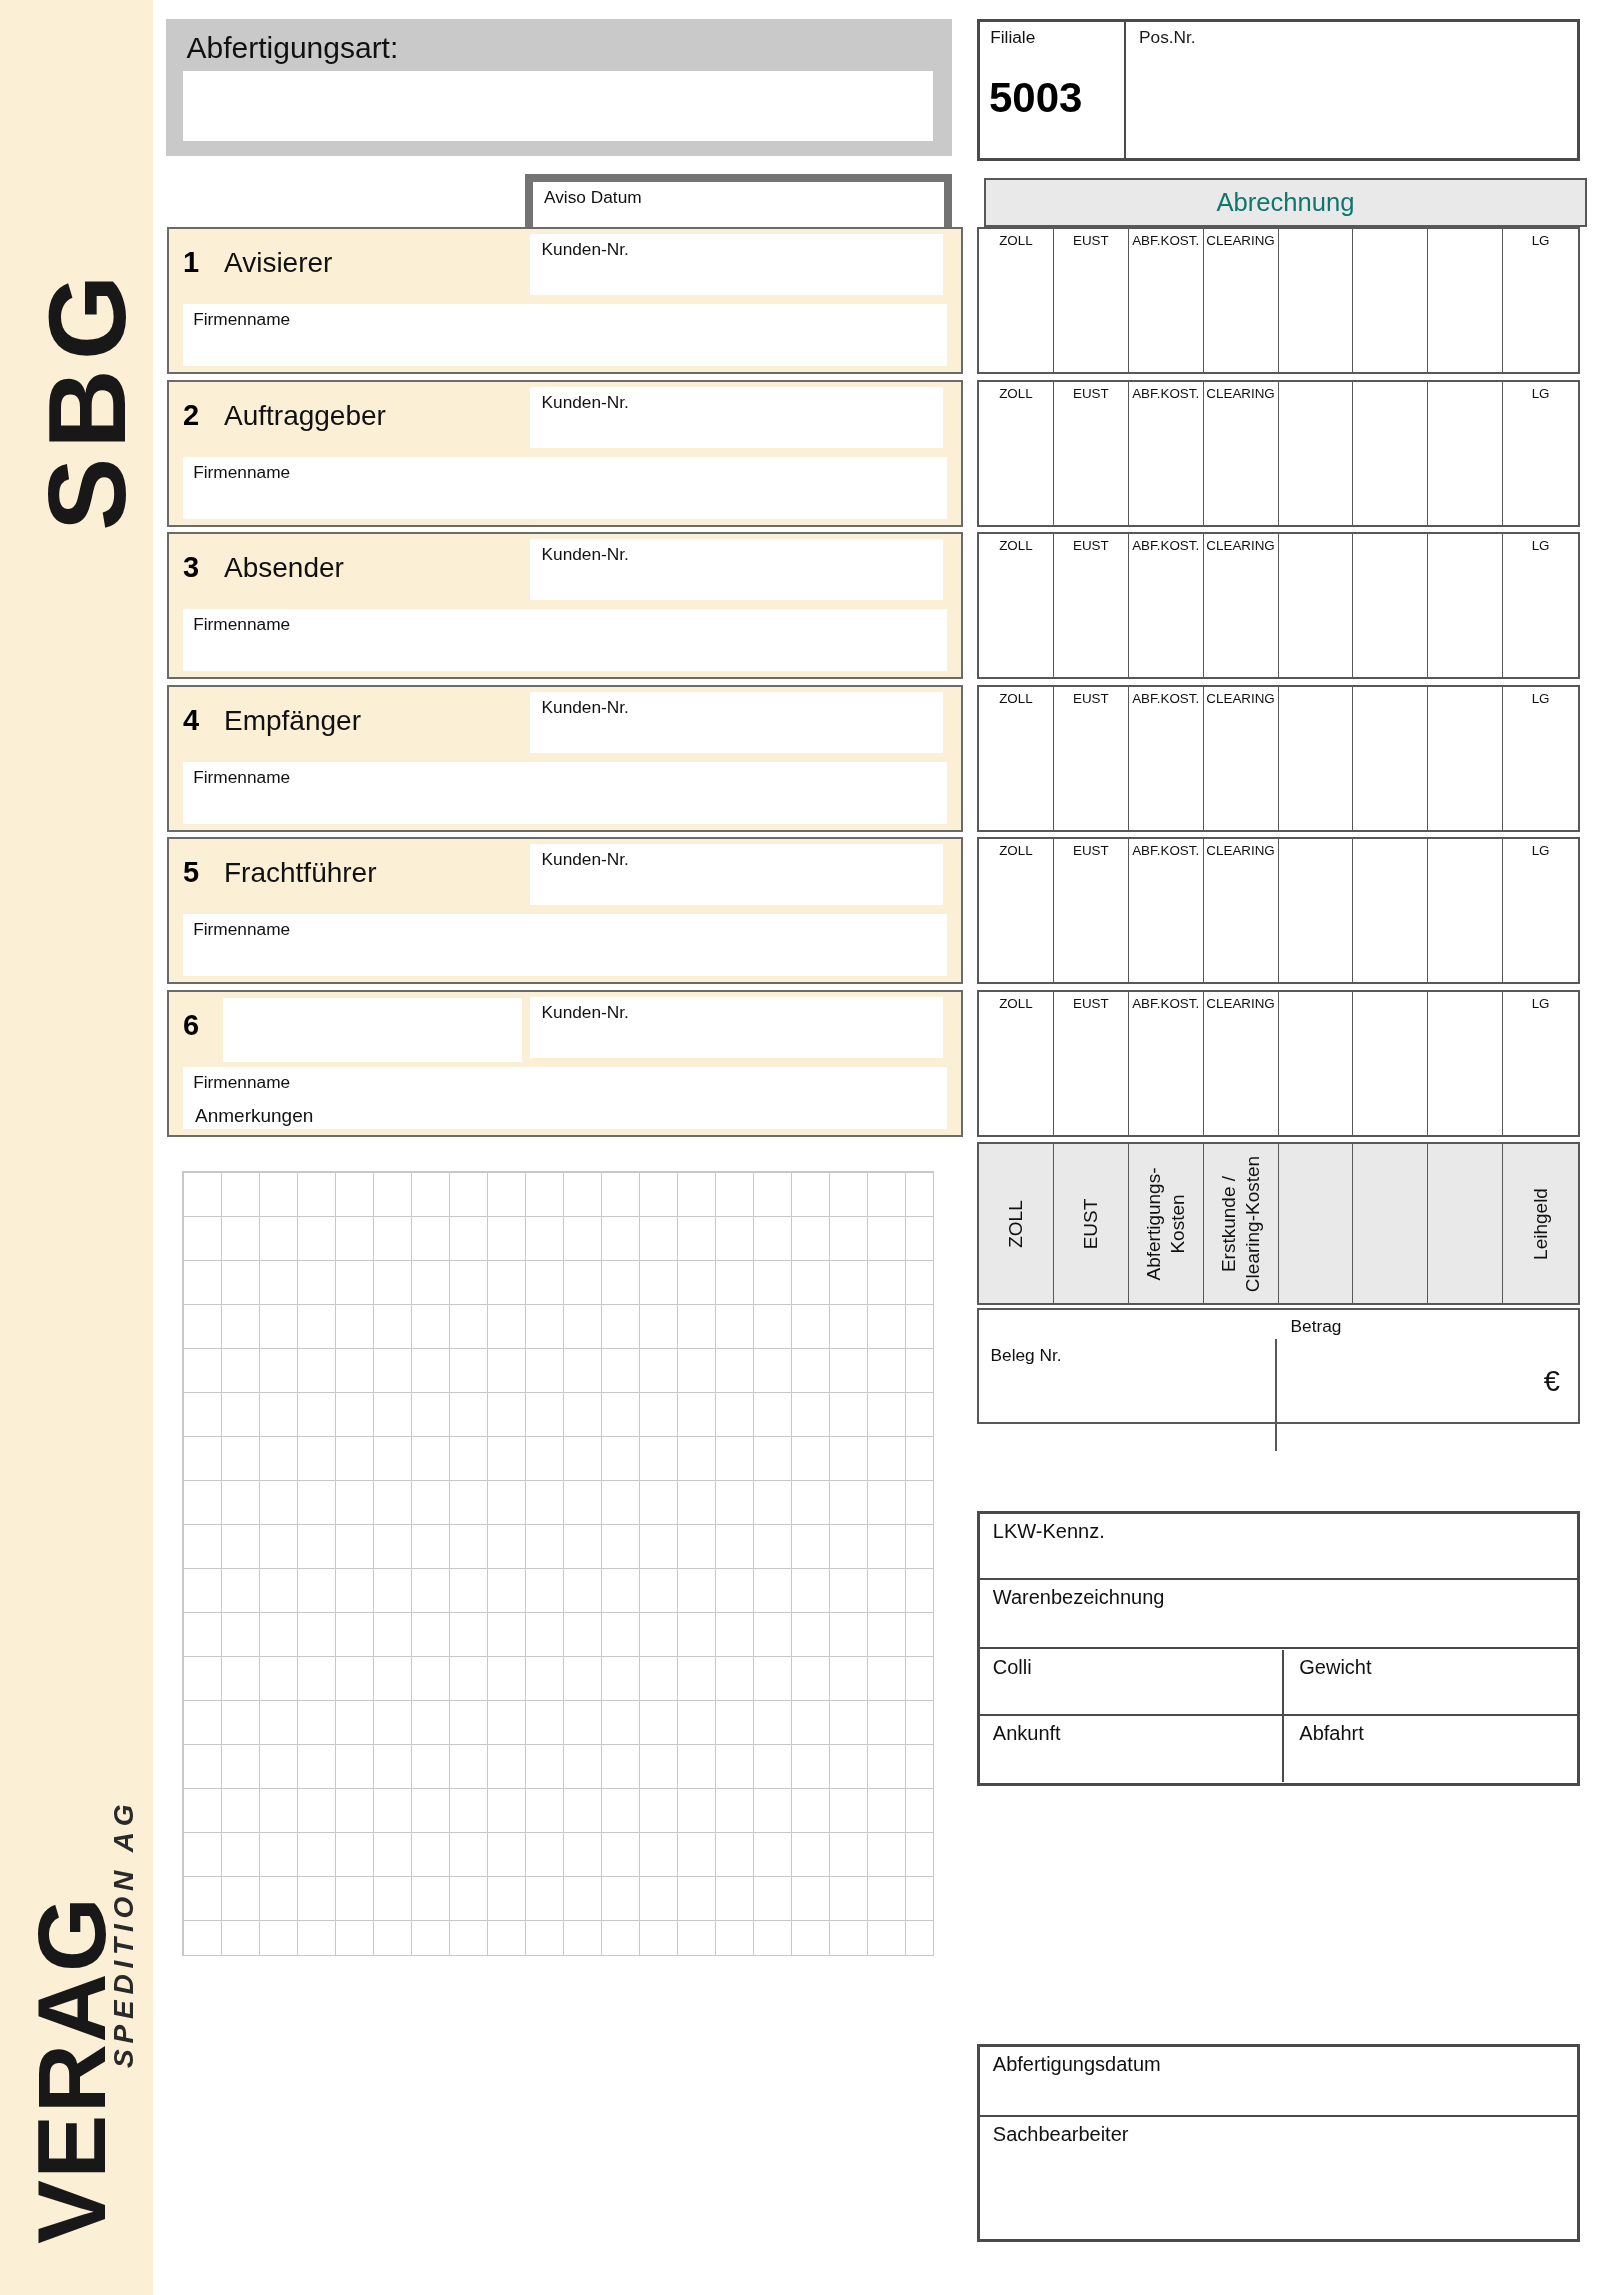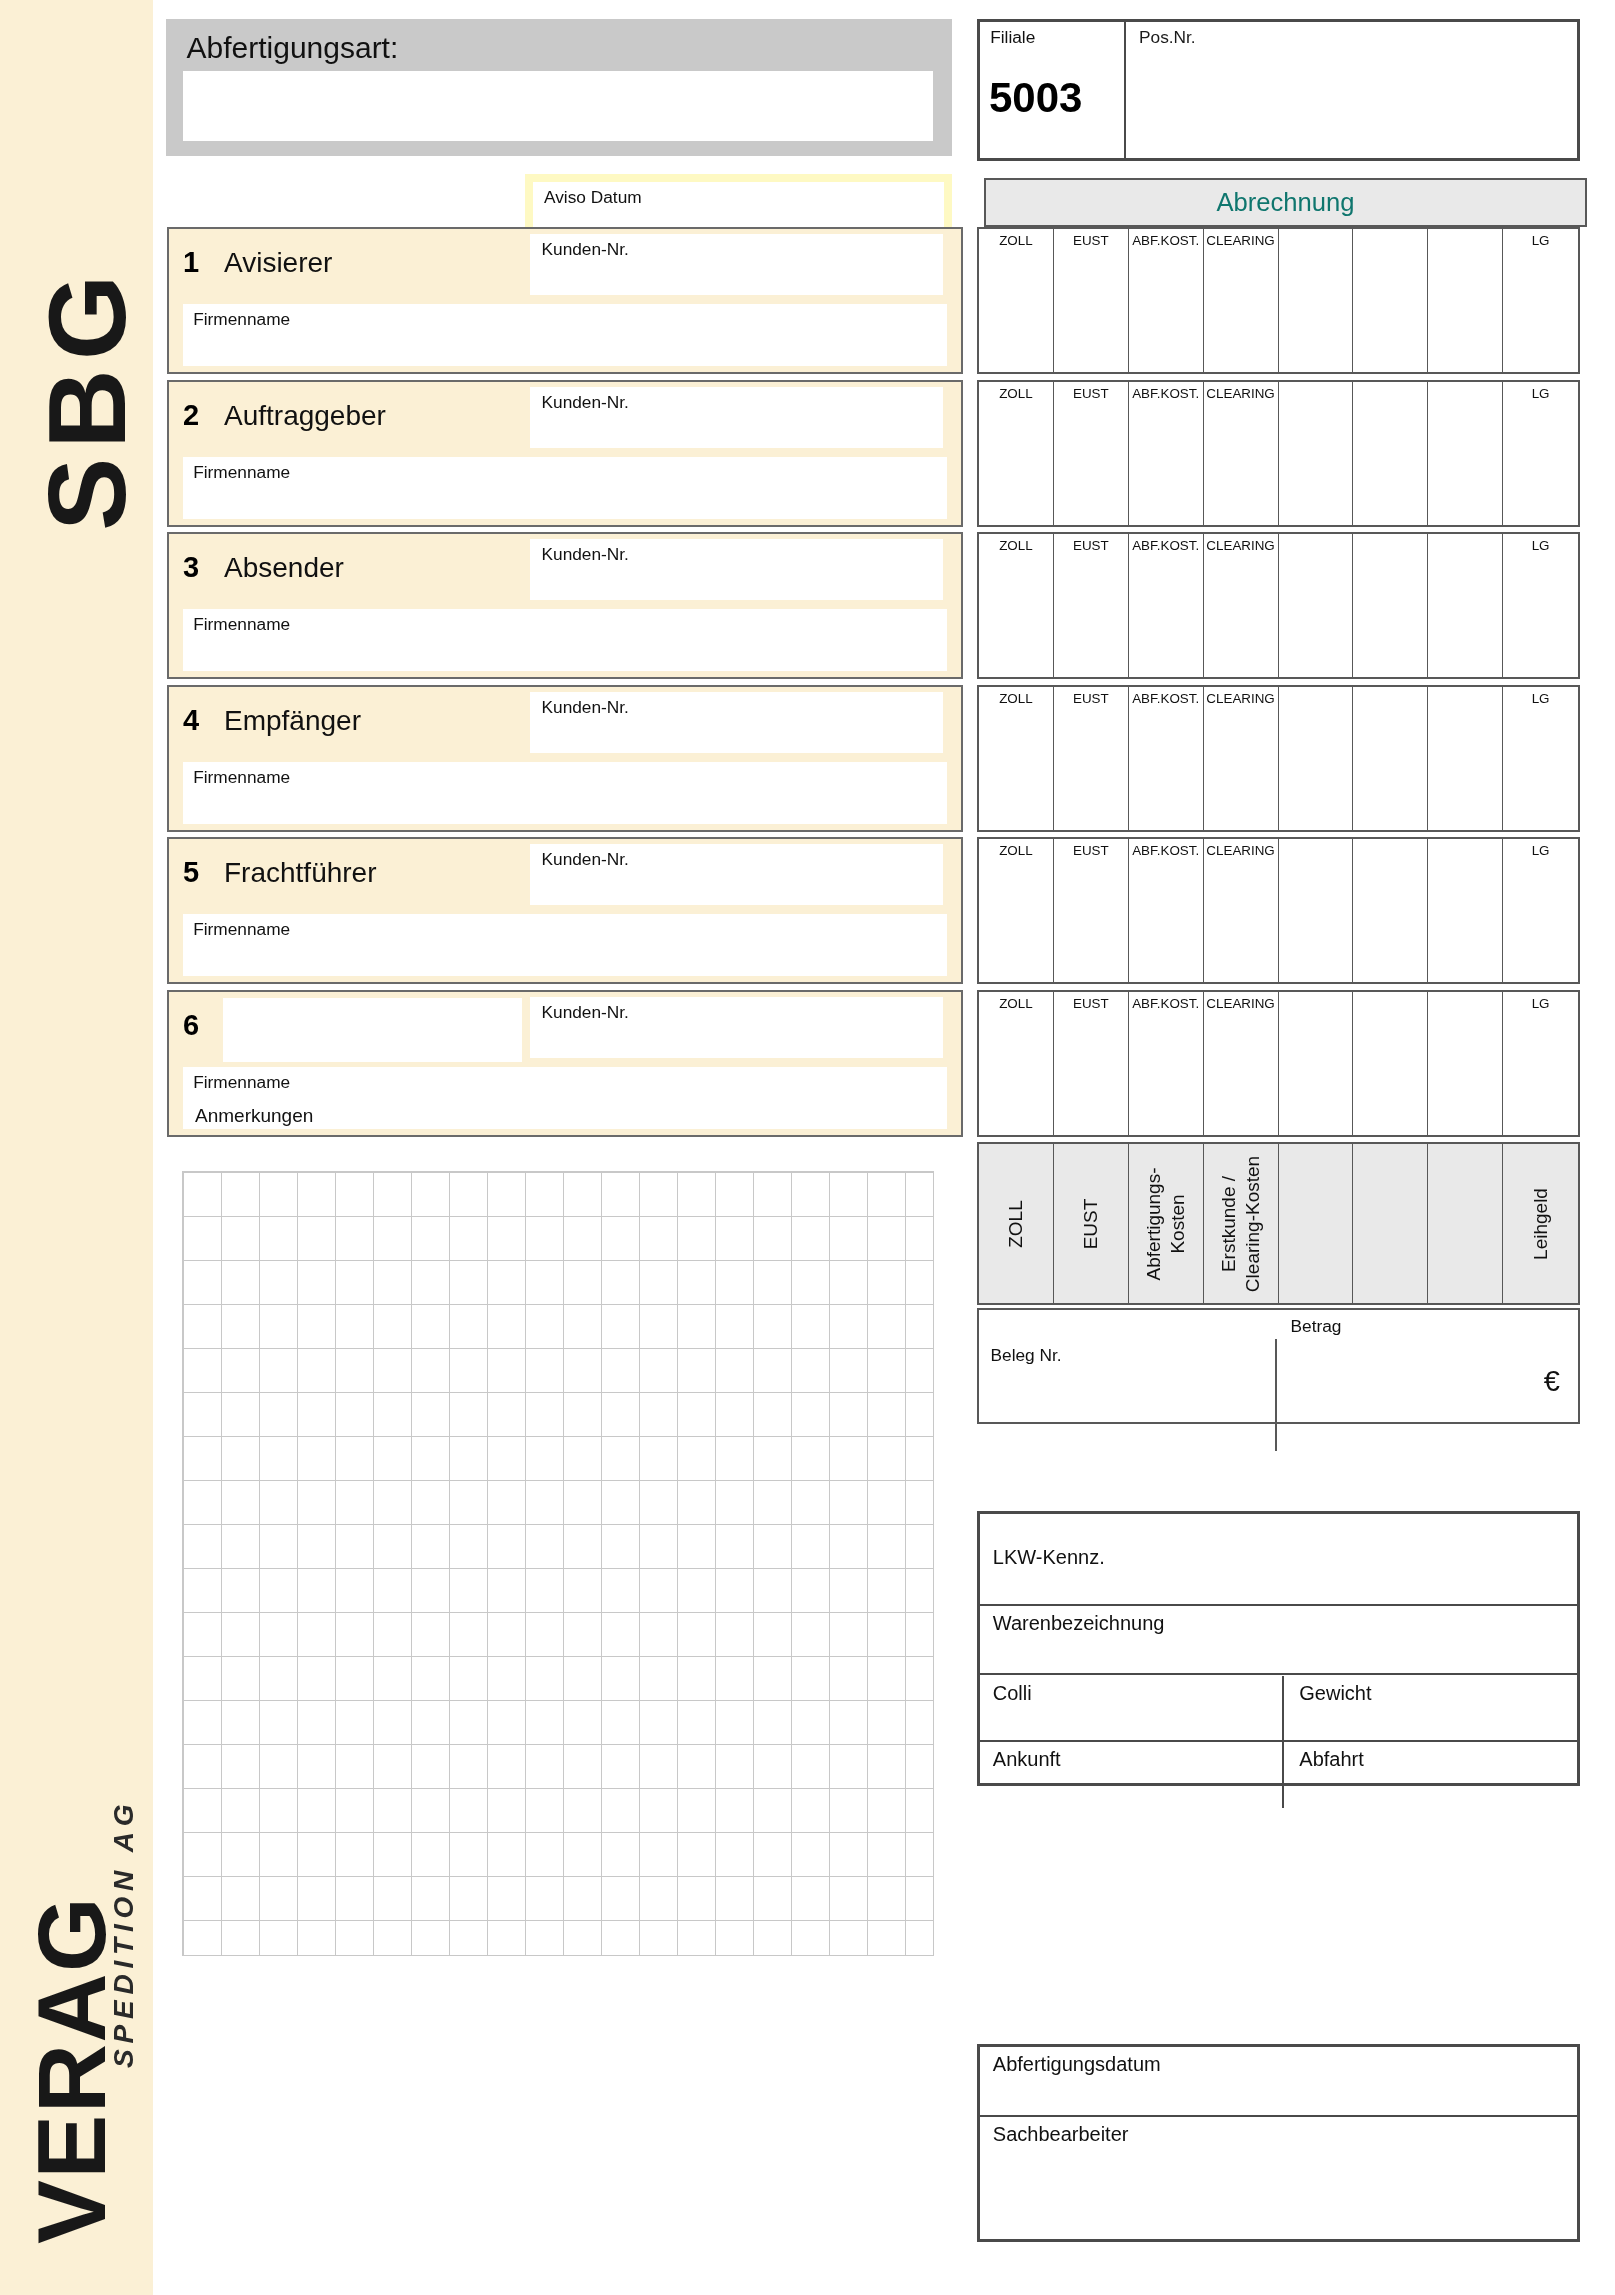--- a/index.html
+++ b/index.html
@@ -24,21 +24,21 @@
   
   .filiale-box{position:absolute;left:977px;top:19px;width:603px;height:142px;border:3.2px solid #4a4a4a;
                background:#fff;box-sizing:border-box;}
   .filiale-cell{position:absolute;left:0;top:0;width:146px;height:100%;border-right:2.6px solid #4a4a4a;box-sizing:border-box;}
   .small-lbl{font-size:17.3px;color:#111;}
   .filiale-cell .small-lbl{position:absolute;left:10.2px;top:5.1px;}
   .filiale-val{position:absolute;left:9px;top:52px;font-size:42px;font-weight:700;color:#000;}
   .posnr-lbl{position:absolute;left:159px;top:5.1px;font-size:17.3px;}
 
   
-  .aviso{position:absolute;left:525px;top:174px;width:427px;height:58px;background:#fef9c3;}
+  .aviso{position:absolute;left:525px;top:174px;width:427px;height:58px;background:#737373;}
   .aviso .inner{position:absolute;left:7.7px;top:7.7px;right:7.7px;bottom:0;background:#fff;}
   .aviso .small-lbl{position:absolute;left:11.5px;top:6.4px;}
 
   
   .section{position:absolute;left:167px;width:796px;height:147px;background:#FBF0D5;
            border:2.6px solid #6a6a6a;box-sizing:border-box;}
   .sec-num{position:absolute;left:14px;top:16.6px;font-size:29px;font-weight:700;color:#000;}
   .sec-title{position:absolute;left:55px;top:18px;font-size:28px;color:#111;}
   .kunden-box{position:absolute;left:361px;top:5.1px;width:413px;height:61px;background:#fff;}
   .kunden-box .small-lbl{position:absolute;left:11.5px;top:5.1px;}
@@ -72,21 +72,21 @@
   .anm-lbl{position:absolute;left:195px;top:1105px;font-size:19px;color:#111;}
   .anm-grid{position:absolute;left:182px;top:1171px;width:752px;height:785px;background:#fff;
             border:1.3px solid #c8c8c8;box-sizing:border-box;
             background-image:linear-gradient(to right,#c8c8c8 1.3px,transparent 1.3px),
                              linear-gradient(to bottom,#c8c8c8 1.3px,transparent 1.3px);
             background-size:38px 44px;}
 
   
   .cargo{position:absolute;left:977px;top:1511px;width:603px;height:275px;border:3.2px solid #4a4a4a;
          background:#fff;box-sizing:border-box;}
-  .cargo-row{position:absolute;left:0;width:100%;box-sizing:border-box;border-bottom:2.6px solid #4a4a4a;margin-top:26px;}
+  .cargo-row{position:absolute;left:0;width:100%;box-sizing:border-box;border-bottom:2.6px solid #4a4a4a;}
   .cargo-row.r1{top:0;height:66px;}
   .cargo-row.r2{top:66px;height:69px;}
   .cargo-row.r3{top:136px;height:66px;}
   .cargo-row.r4{top:202px;height:66px;border-bottom:none;}
   .cargo .small30{position:absolute;left:12.8px;top:6.4px;font-size:20px;color:#111;}
   .half-r{position:absolute;left:302px;top:0;height:100%;border-left:2.6px solid #4a4a4a;width:295px;}
   .half-r .small30{left:15.3px;}
 
   
   .proc{position:absolute;left:977px;top:2044px;width:603px;height:198px;border:3.2px solid #4a4a4a;

